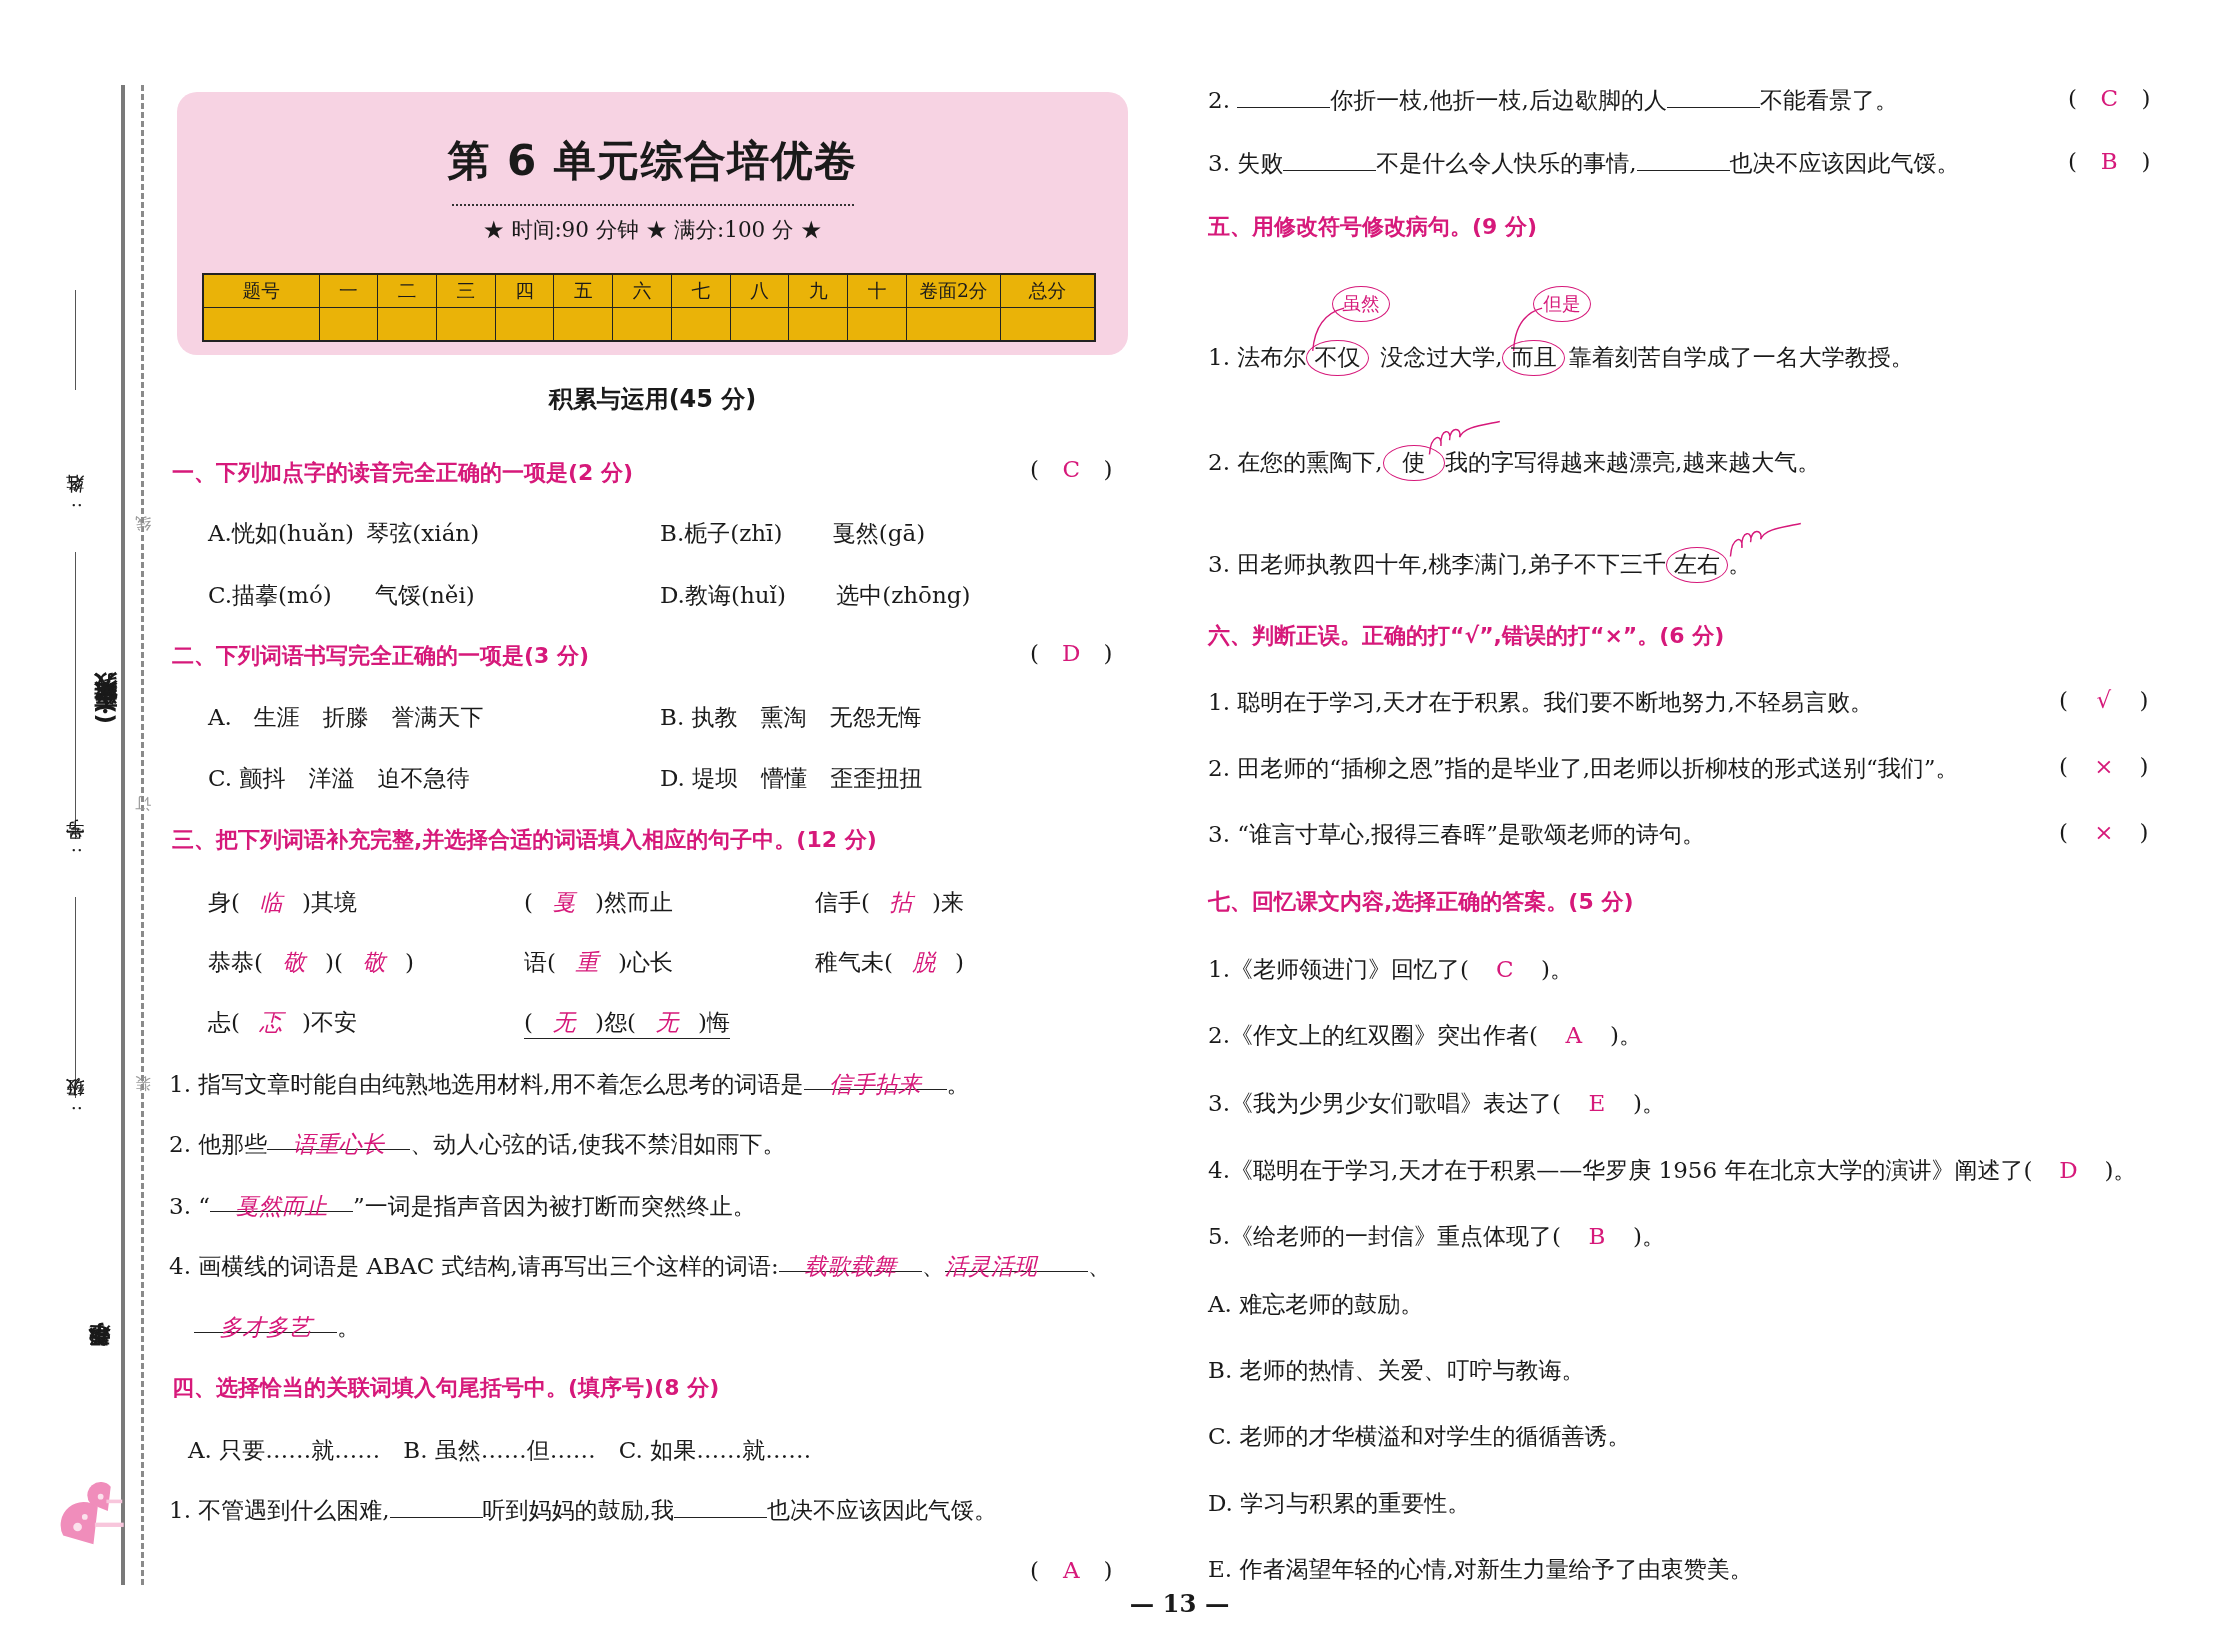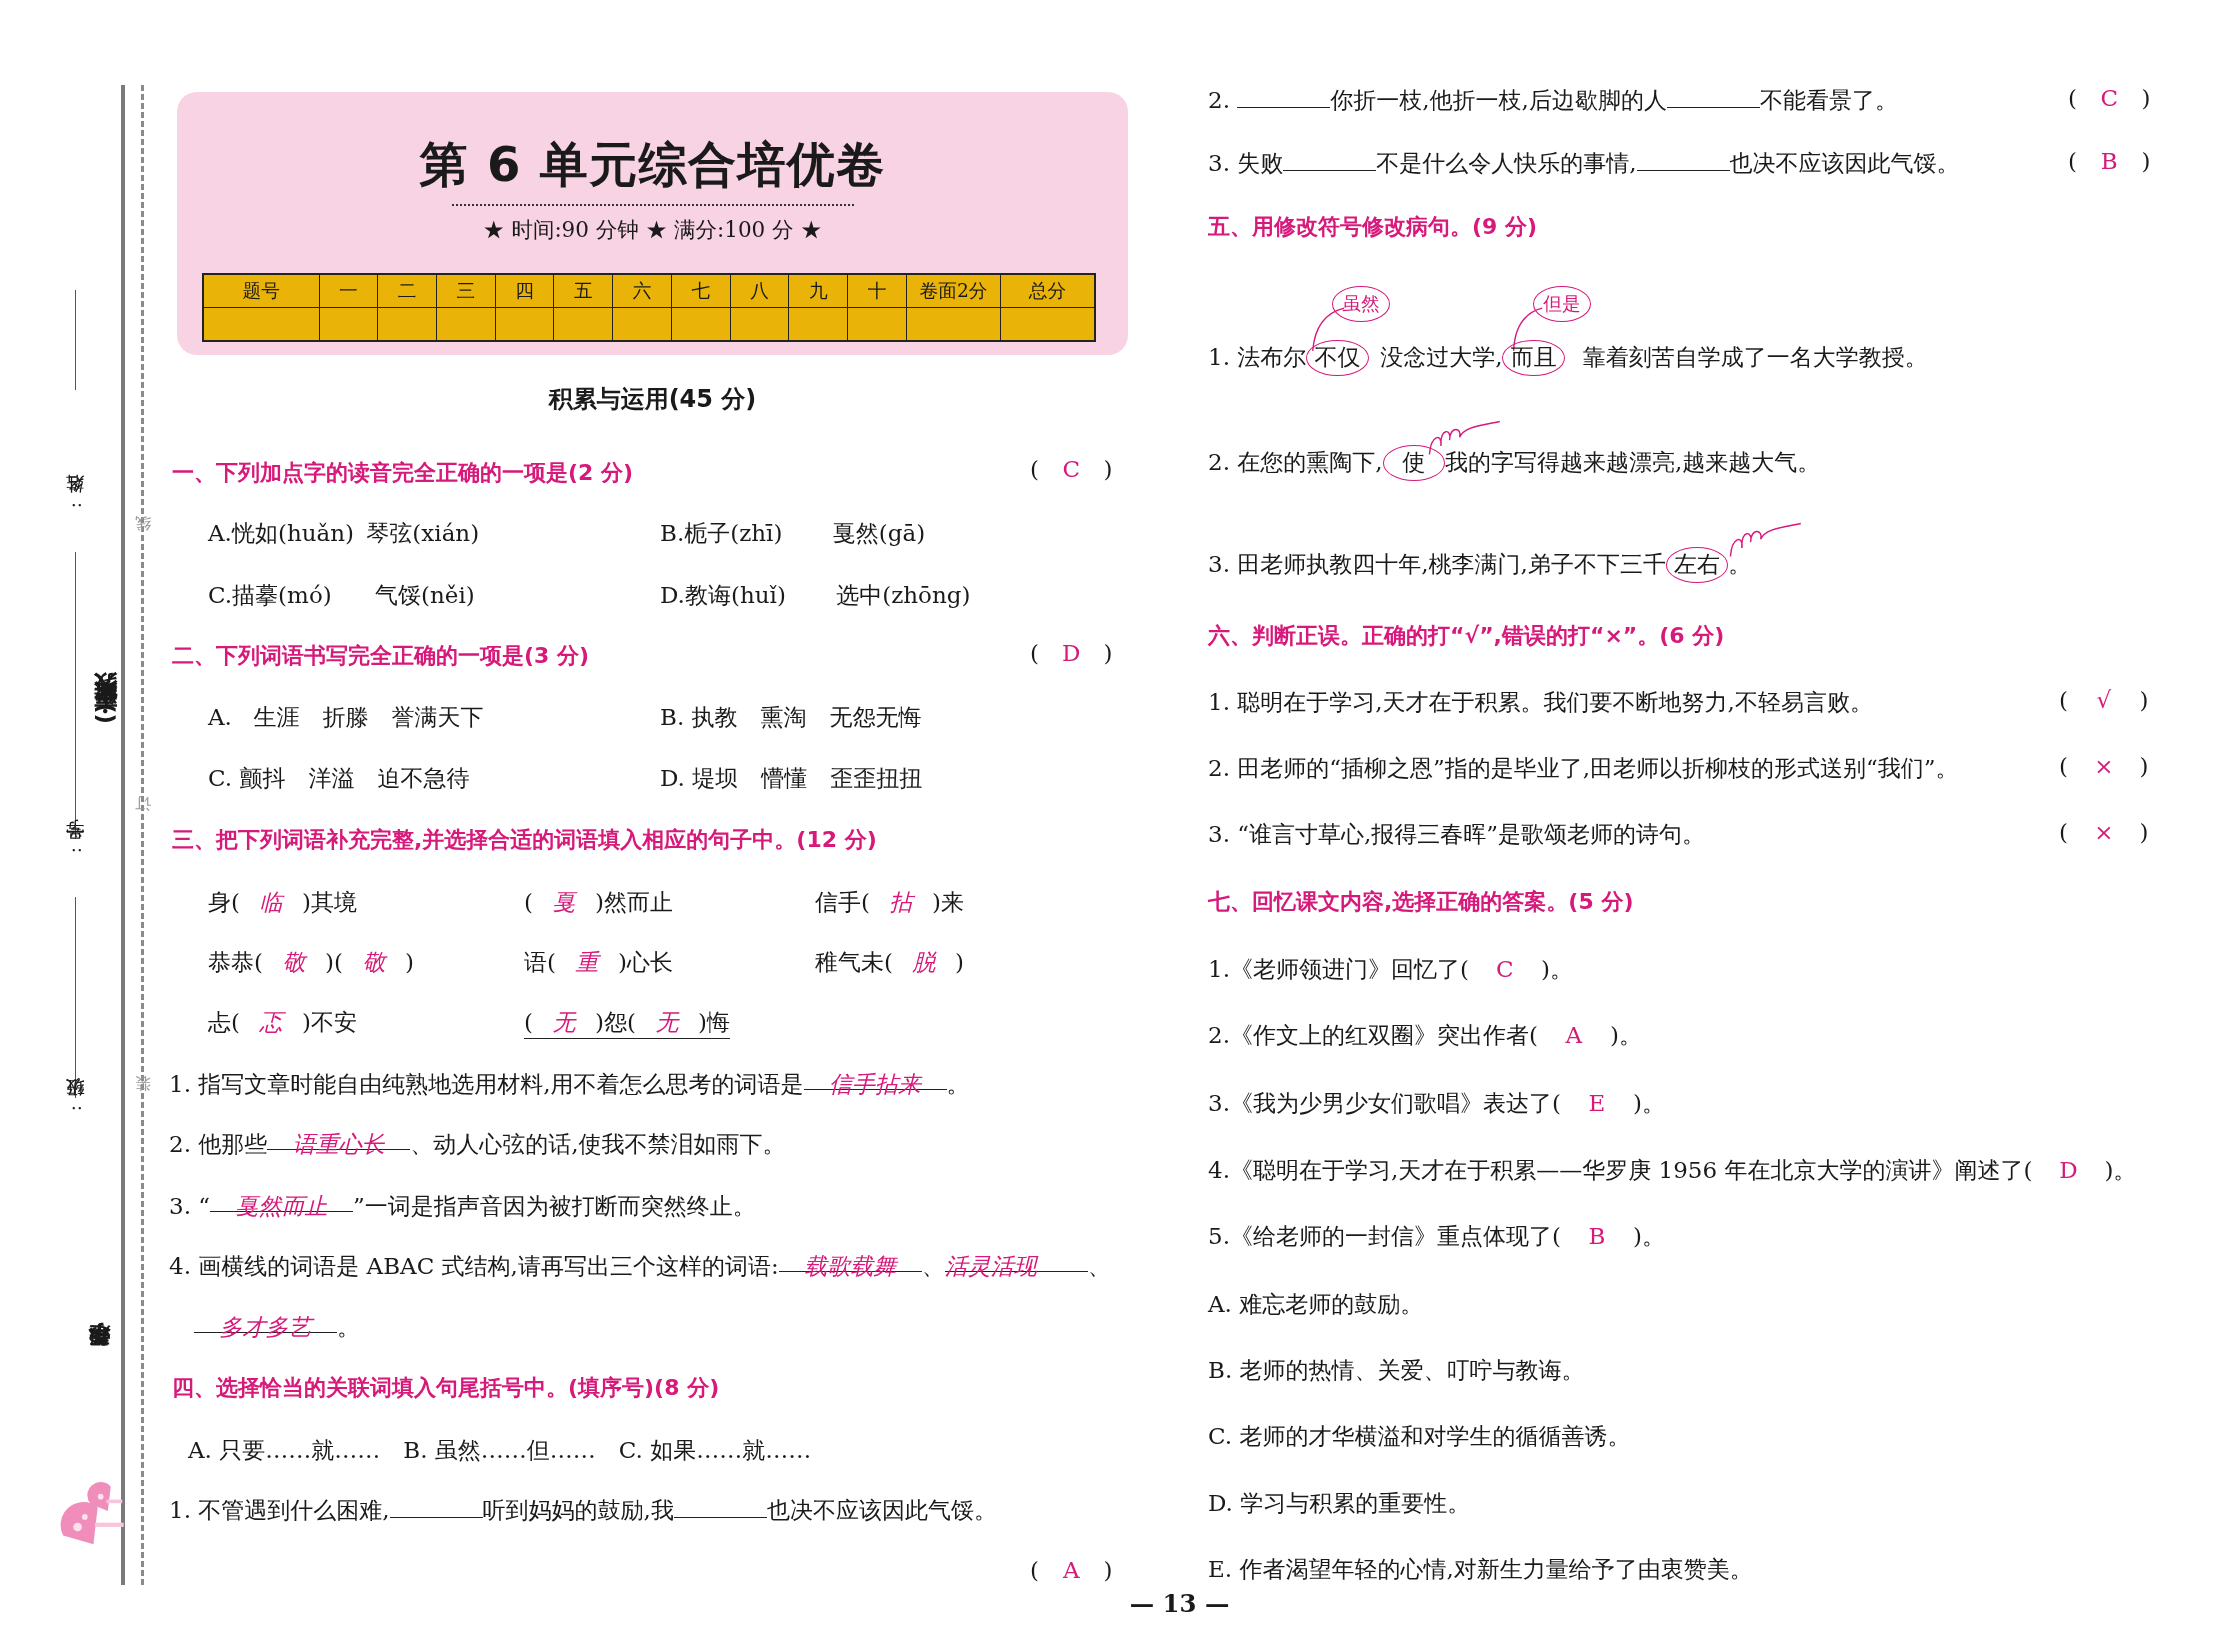--- a/index.html
+++ b/index.html
@@ -15,21 +15,21 @@
   .blank { display:inline-block; border-bottom:1.4px solid #222; height:20px; vertical-align:baseline; }
 
   
   .margin-solid { left:121px; top:85px; width:3.6px; height:1500px; background:#7a7a7a; }
   .margin-dash { left:141px; top:85px; width:0; height:1500px; border-left:3.6px dashed #8a8a8a; }
   .vtext { writing-mode:vertical-rl; transform:rotate(180deg); white-space:nowrap; }
   .vline { width:1.4px; background:#555; }
 
   
   .card { left:177px; top:92px; width:951px; height:263px; background:#f7d3e3; border-radius:20px; }
-  .title { left:177px; top:133px; width:951px; text-align:center; font-size:48px; font-weight:bold; font-family:"DejaVu Sans",sans-serif; letter-spacing:1.4px; }
+  .title { left:177px; top:133px; width:951px; text-align:center; font-size:42px; font-weight:bold; font-family:"DejaVu Sans",sans-serif; letter-spacing:1.4px; }
   .dots { left:452px; top:204px; width:402px; border-top:2.2px dotted #333; }
   .subtitle { left:177px; top:215px; width:951px; text-align:center; font-size:21.5px; }
   table.score { position:absolute; left:202px; top:273px; width:894px; border-collapse:collapse; background:#eab308; }
   table.score td { border:1.4px solid #222; height:32px; text-align:center; font-size:18.7px; padding:0; }
   table.score { border:2.9px solid #222; }
 
   .centerhead { left:177px; top:383px; width:951px; text-align:center; font-size:24px; font-weight:bold; font-family:"DejaVu Sans",sans-serif; }
 
   .circle { display:inline-block; border:1.4px solid #d6197a; border-radius:50%; padding:1.4px 7.2px; }
   .bubble { position:absolute; border:1.4px solid #d6197a; border-radius:50%; width:56px; height:34px; text-align:center; line-height:33px; font-size:18.7px; color:#d6197a; }
@@ -161,21 +161,21 @@
 <div class="abs txt" style="left:2068px;top:148px;">( <span class="ans" style="display:inline-block;width:50px;text-align:center">B</span> )</div>
 
 <div class="abs sec" style="left:1208px;top:212px;">五、用修改符号修改病句。(9 分)</div>
 
 <div class="bubble" style="left:1332px;top:286px;">虽然</div>
 <div class="bubble" style="left:1533px;top:286px;">但是</div>
 <svg class="abs" style="left:1306px;top:301px;" width="287" height="57" viewBox="0 0 400 80">
   <path d="M52 10 Q12 20 8 70" stroke="#d6197a" stroke-width="2" fill="none"></path>
   <path d="M330 10 Q292 20 290 70" stroke="#d6197a" stroke-width="2" fill="none"></path>
 </svg>
-<div class="abs txt" style="left:1208px;top:340px;"><span>1. 法布尔</span><span class="circle">不仅</span><span style="margin-left:11.5px">没念过大学,</span><span class="circle">而且</span><span style="margin-left:18px">靠着刻苦自学成了一名大学教授。</span></div>
+<div class="abs txt" style="left:1208px;top:340px;"><span>1. 法布尔</span><span class="circle">不仅</span><span style="margin-left:11.5px">没念过大学,</span><span class="circle">而且</span><span style="margin-left:4px">靠着刻苦自学成了一名大学教授。</span></div>
 
 <svg class="abs" style="left:1428px;top:420px;" width="79" height="36" viewBox="0 0 110 50">
   <path d="M2 48 C4 20 20 18 18 36 C16 10 34 12 30 28 C30 8 48 10 44 24 C50 10 70 8 100 2" stroke="#d6197a" stroke-width="2" fill="none"></path>
 </svg>
 <div class="abs txt" style="left:1208px;top:445px;"><span>2. 在您的熏陶下,</span><span class="circle" style="padding:1.4px 18.7px">使</span><span>我的字写得越来越漂亮,越来越大气。</span></div>
 
 <svg class="abs" style="left:1729px;top:522px;" width="79" height="36" viewBox="0 0 110 50">
   <path d="M2 48 C4 20 20 18 18 36 C16 10 34 12 30 28 C30 8 48 10 44 24 C50 10 70 8 100 2" stroke="#d6197a" stroke-width="2" fill="none"></path>
 </svg>
 <div class="abs txt" style="left:1208px;top:547px;"><span>3. 田老师执教四十年,桃李满门,弟子不下三千</span><span class="circle">左右</span><span>。</span></div>

